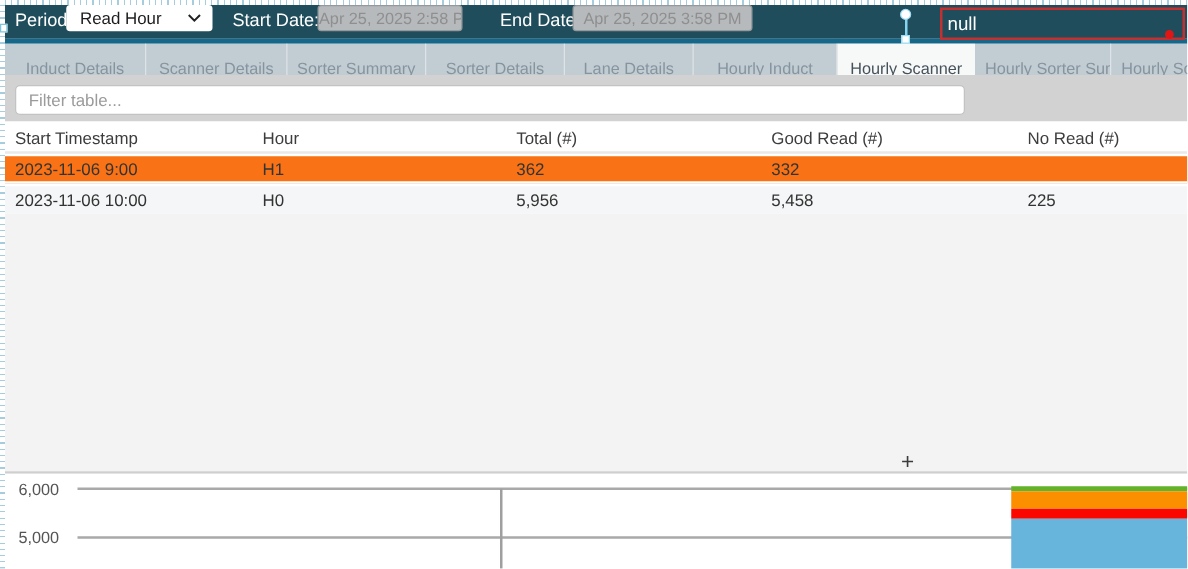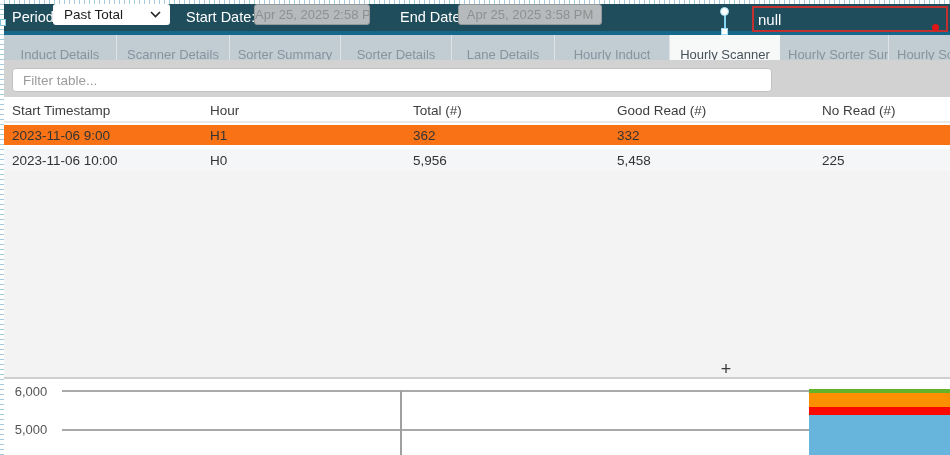--- a/index.html
+++ b/index.html
@@ -87,21 +87,21 @@
 <body>
 
 <div class="stage">
 
   <div class="toolbar" style="background: rgb(31, 77, 92);">
     <span class="tb-label lbl-period">Period:</span>
     <span class="tb-label lbl-start">Start Date:</span>
     <span class="tb-label lbl-end">End Date:</span>
   </div>
   <div class="select-box">
-    <span>Past Total</span>
+    <span>Read Hour</span>
     <svg width="11" height="7" viewBox="0 0 11 7">
       <polyline points="1,1 5.5,5.5 10,1" fill="none" stroke="#222" stroke-width="1.6"></polyline>
     </svg>
   </div>
   <input class="date-input inp-start" readonly="" value="Apr 25, 2025 2:58 PM" style="">
   <input class="date-input inp-end" readonly="" value="Apr 25, 2025 3:58 PM" style="">
 
   <div class="sel-line"></div>
   <div class="sel-dot"></div>
   <div class="sel-sq"></div>

